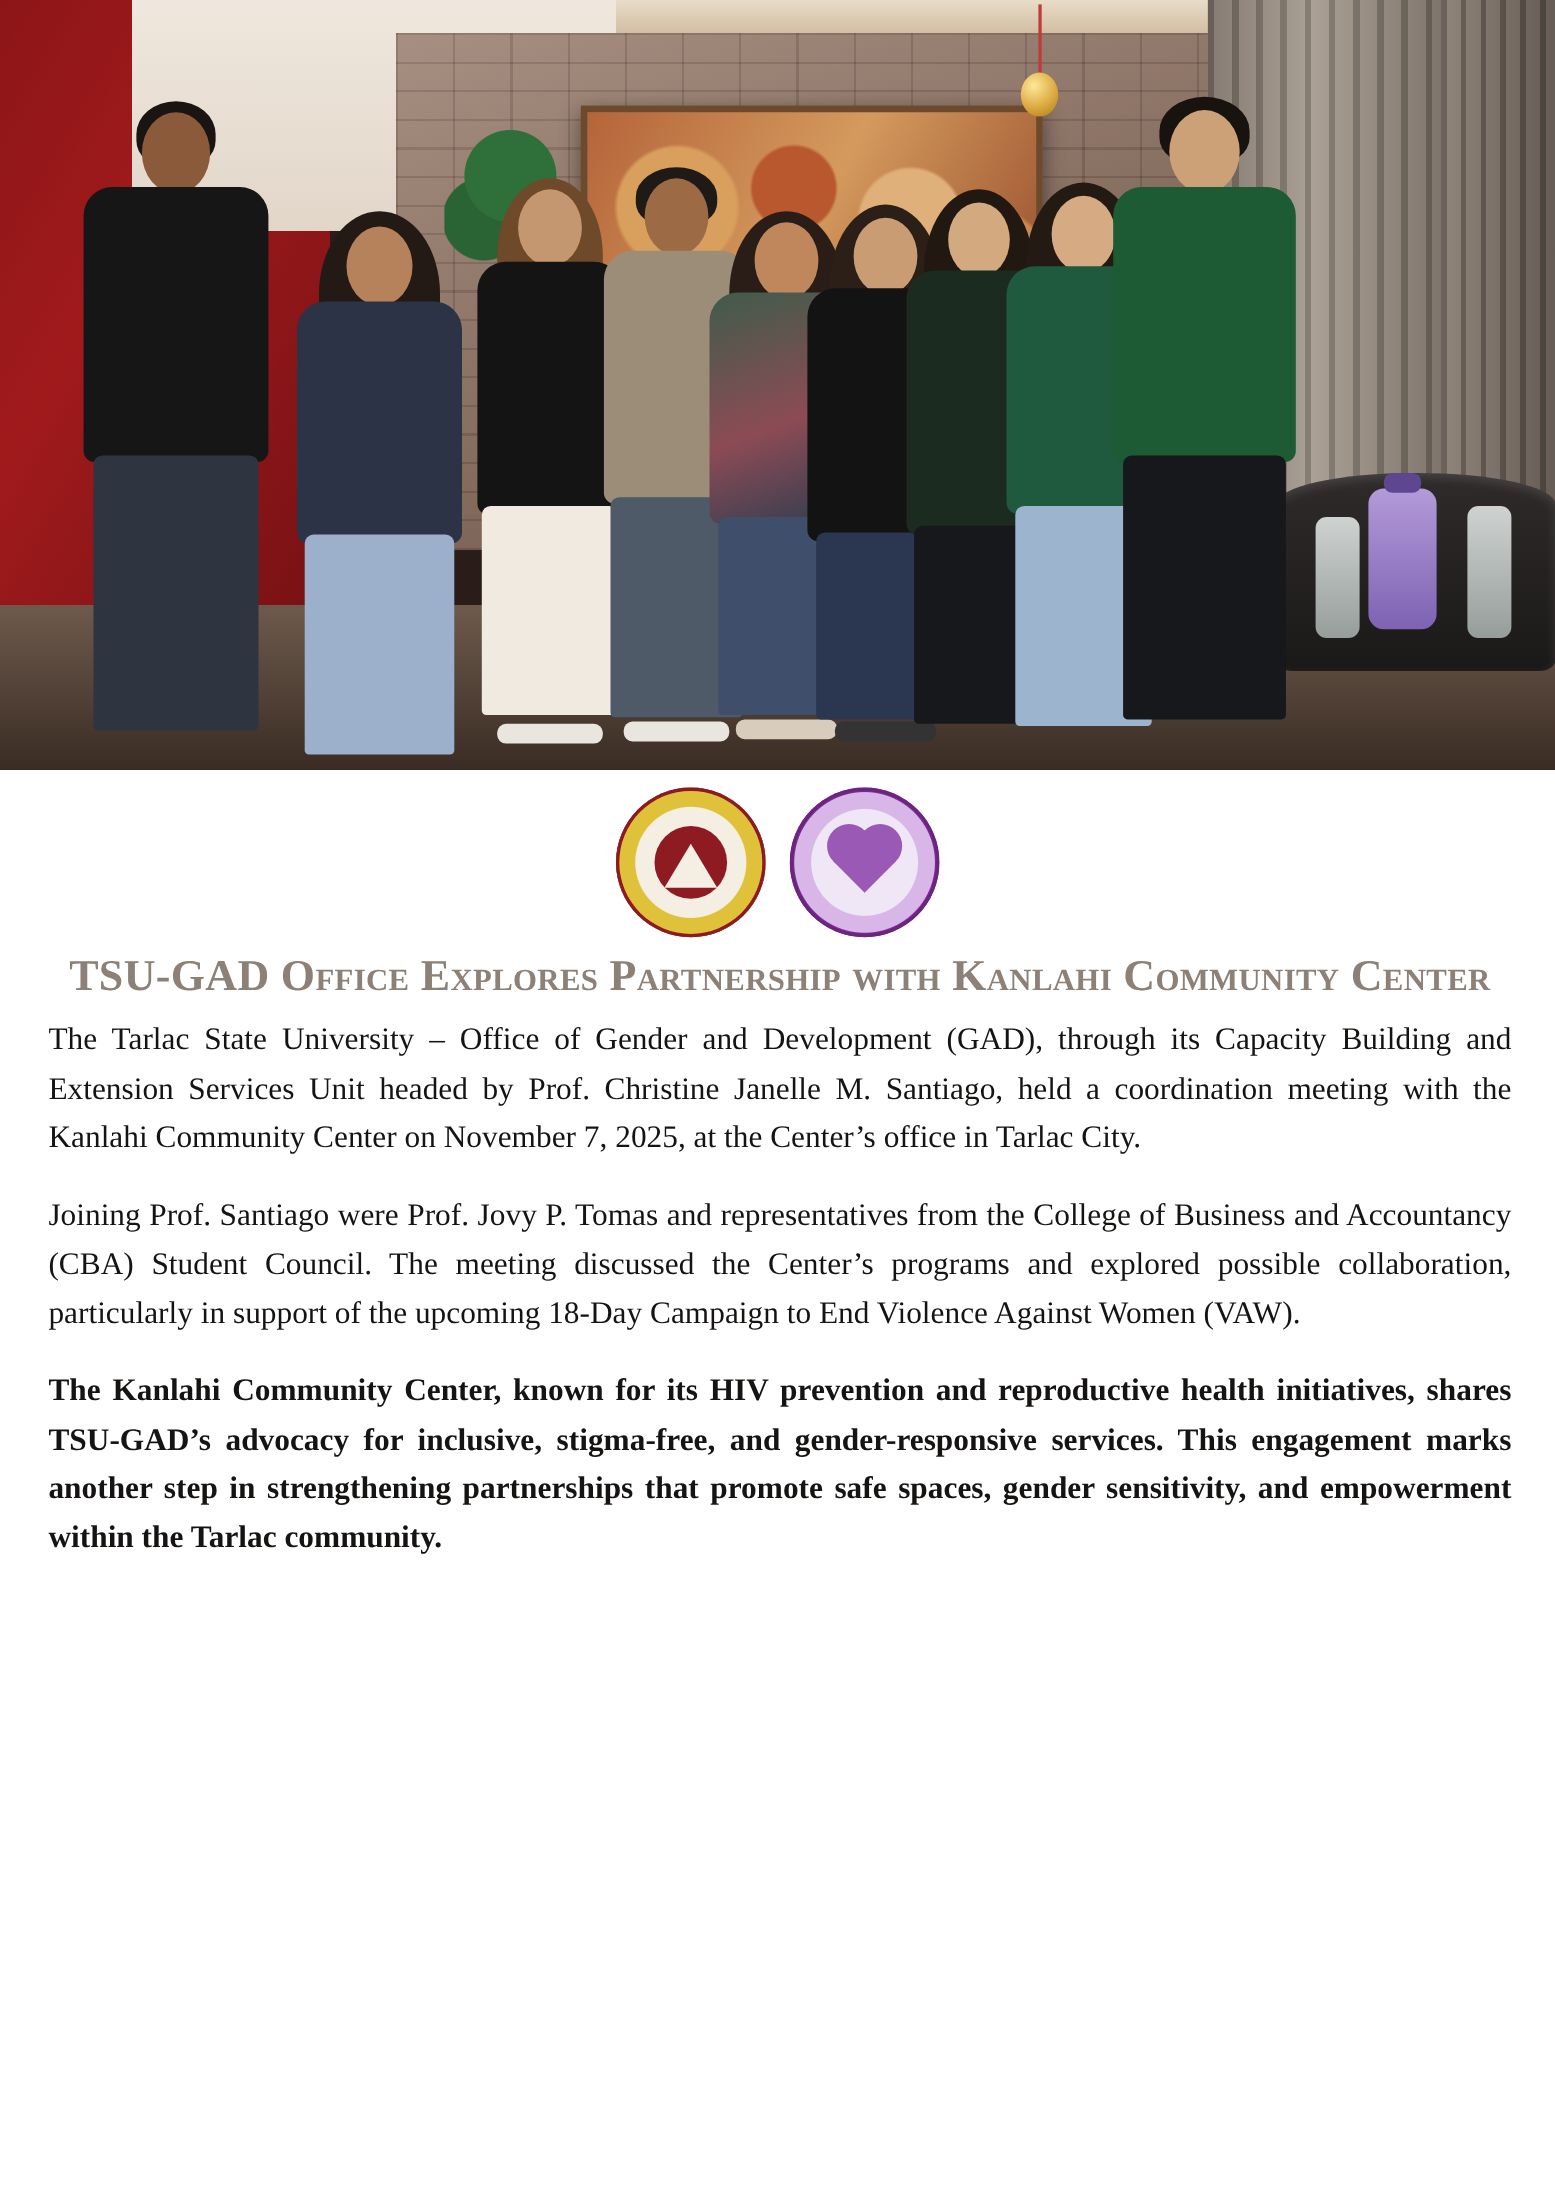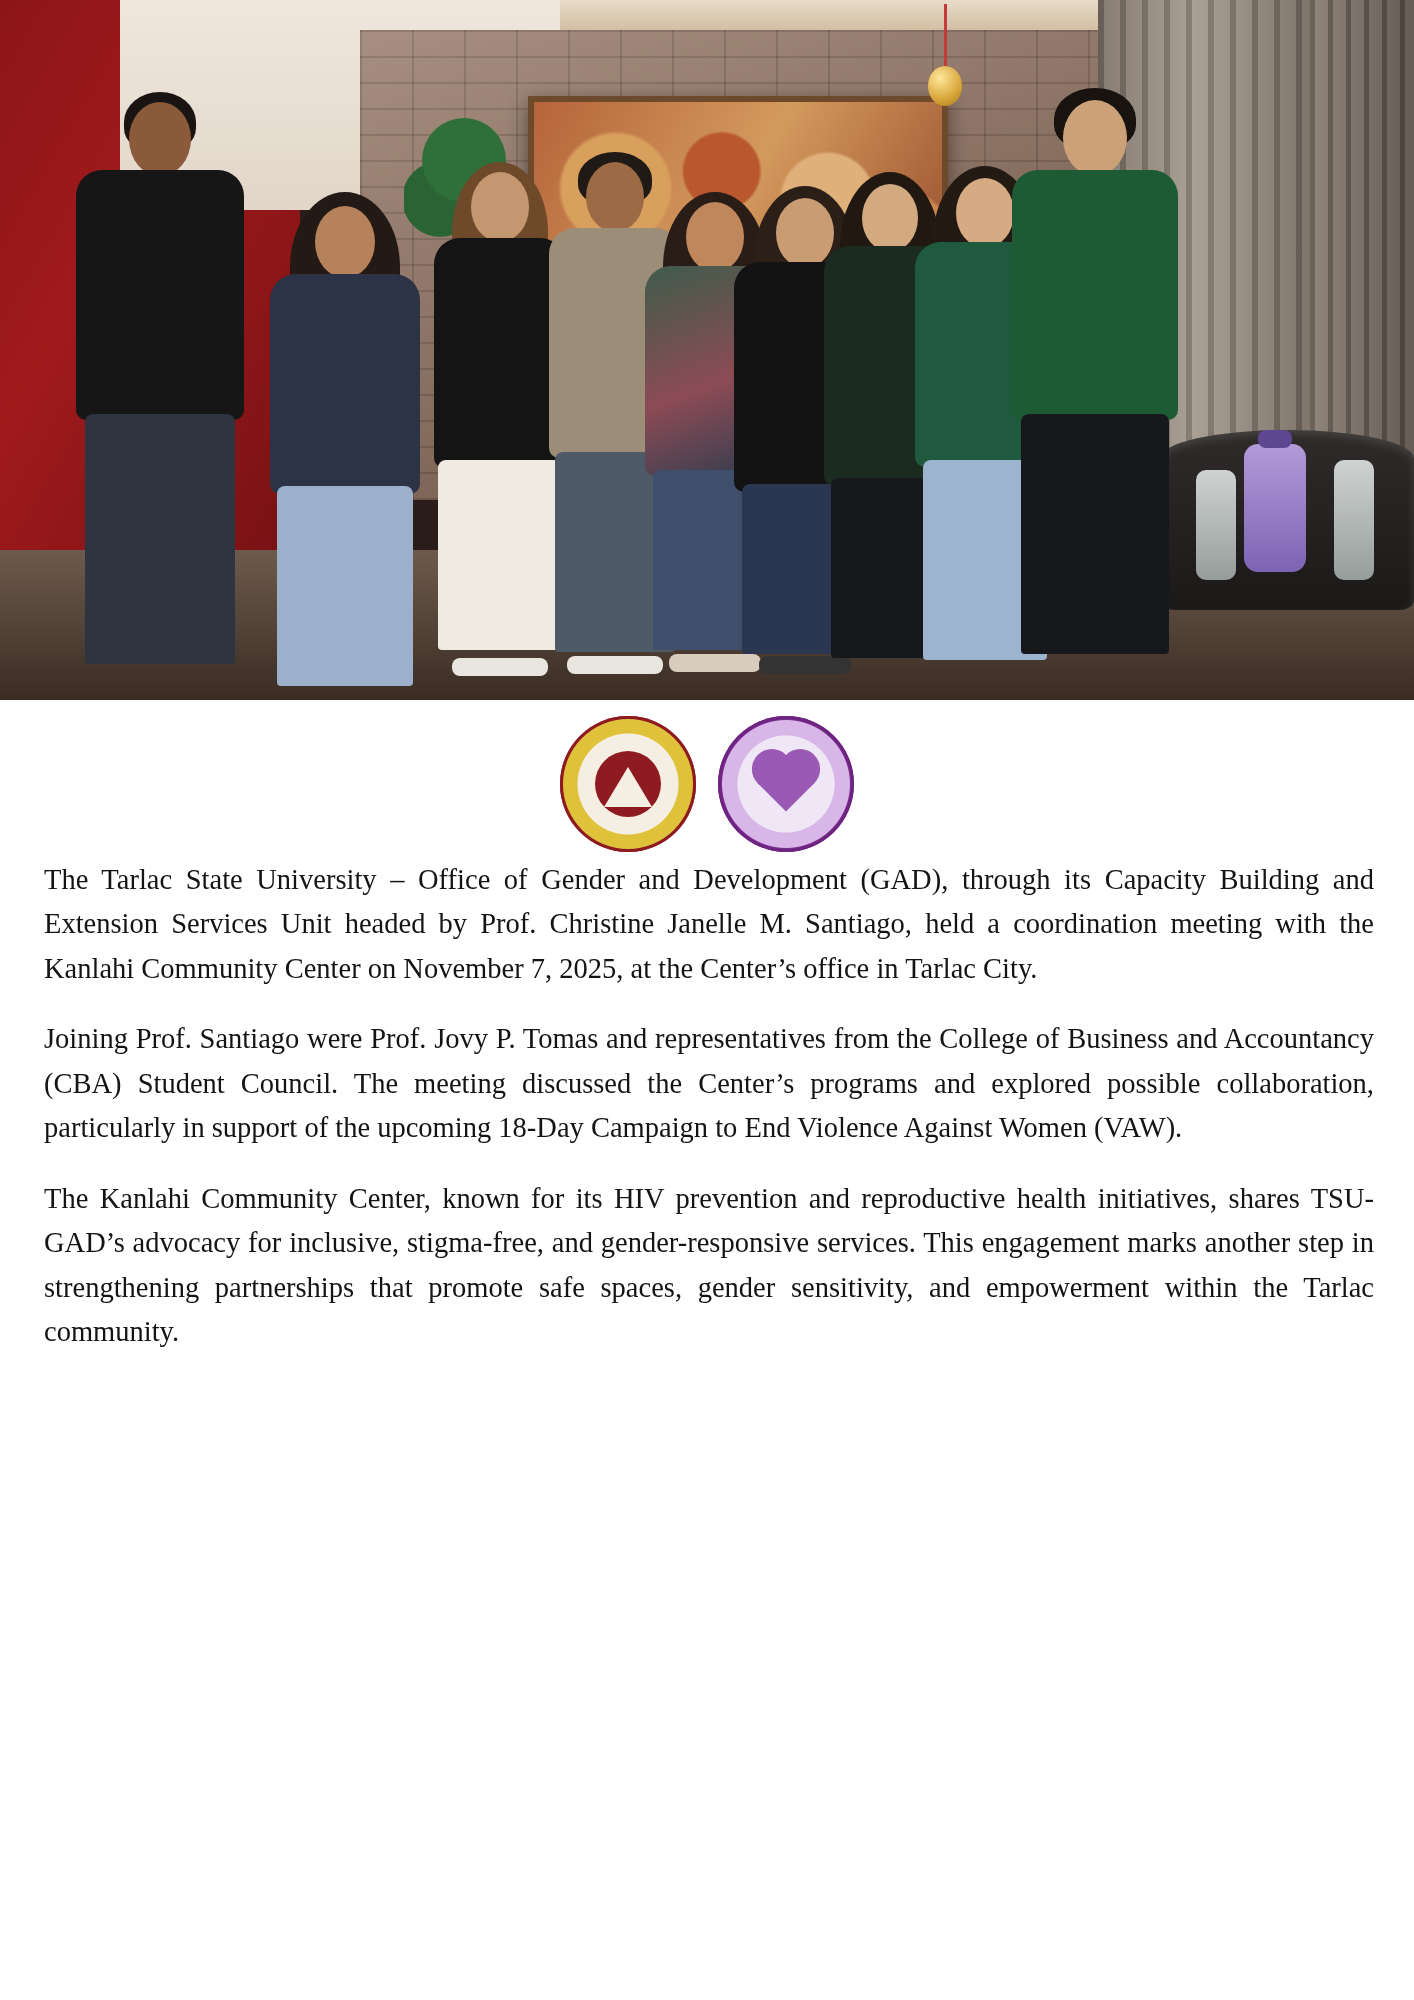--- a/index.html
+++ b/index.html
@@ -206,21 +206,21 @@
     letter-spacing: .3px;
   }
   p.body {
     margin: 0 0 26px;
     text-align: justify;
     text-justify: inter-word;
     font-size: 28.5px;
     line-height: 1.56;
     color: #161412;
   }
-  p.body:last-child { margin-bottom: 17px; }
+  p.body:last-child { margin-bottom: 17px; font-weight: bold; }
 </style>
 </head>
 <body>
 
 <div class="photo">
   <div class="ph-wall-left"></div>
   <div class="ph-ceiling"></div>
   <div class="ph-wall-white"></div>
   <div class="ph-stone"></div>
   <div class="ph-mural"></div>
@@ -315,16 +315,17 @@
     <div class="ringtext"></div>
     <div class="inner"></div>
     <div class="tri"></div>
   </div>
   <div class="seal seal-gad">
     <div class="heart"></div>
   </div>
 </div>
 
 <div class="article">
+  <h1 class="headline">TSU-GAD Office Explores Partnership with Kanlahi Community Center</h1>
   <p class="body">The Tarlac State University – Office of Gender and Development (GAD), through its Capacity Building and Extension Services Unit headed by Prof. Christine Janelle M. Santiago, held a coordination meeting with the Kanlahi Community Center on November 7, 2025, at the Center’s office in Tarlac City.</p>
   <p class="body">Joining Prof. Santiago were Prof. Jovy P. Tomas and representatives from the College of Business and Accountancy (CBA) Student Council. The meeting discussed the Center’s programs and explored possible collaboration, particularly in support of the upcoming 18-Day Campaign to End Violence Against Women (VAW).</p>
   <p class="body">The Kanlahi Community Center, known for its HIV prevention and reproductive health initiatives, shares TSU-GAD’s advocacy for inclusive, stigma-free, and gender-responsive services. This engagement marks another step in strengthening partnerships that promote safe spaces, gender sensitivity, and empowerment within the Tarlac community.</p>
 </div>
 
 </body></html>

